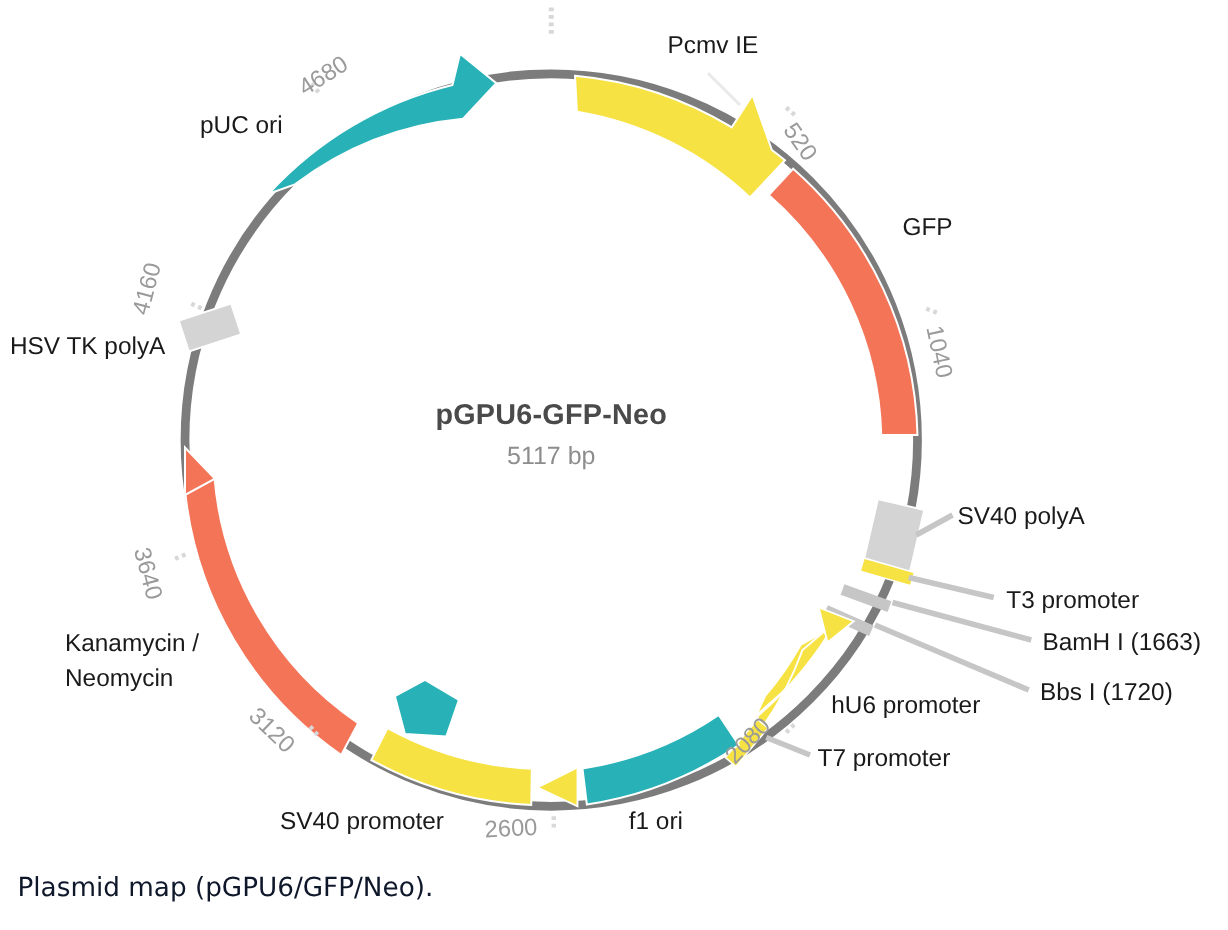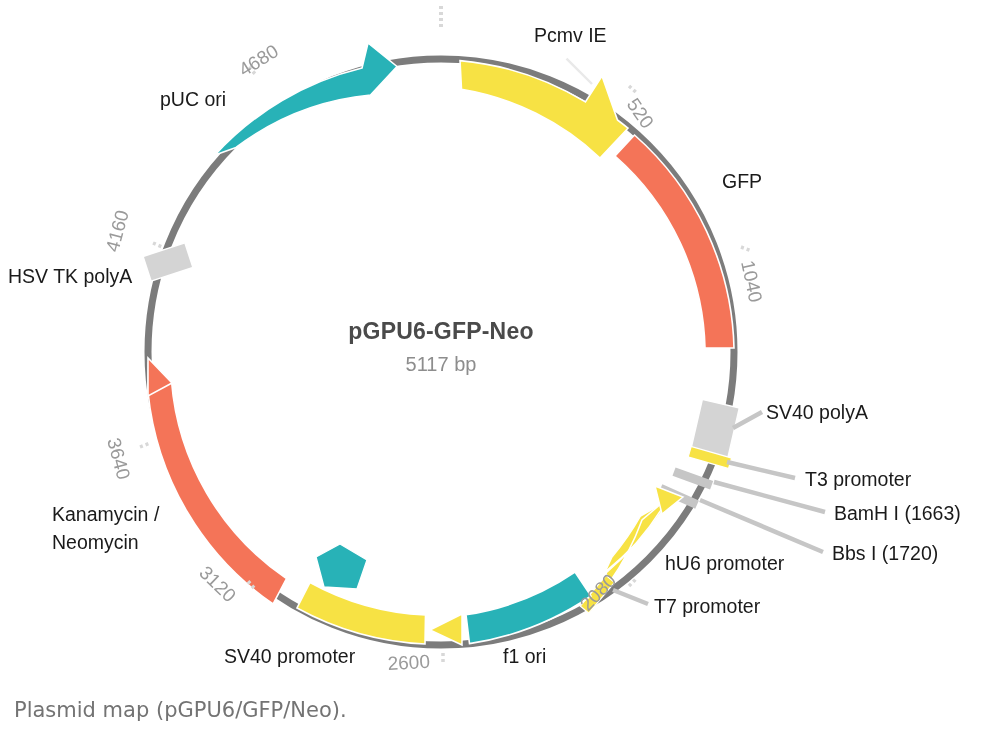--- a/index.html
+++ b/index.html
@@ -46,21 +46,21 @@
     font-size: 20px;
     fill: #8d8d8d;
   }
   .leader { stroke: #c6c6c6; stroke-width: 4.5; stroke-linecap: butt; }
   .caption {
     position: absolute;
     left: 14px;
     top: 698px;
     font-family: "DejaVu Sans", sans-serif;
     font-size: 21px;
-    color: #737373;
+    color: #0f172a;
     white-space: nowrap;
   }
 </style>
 </head>
 <body>
 
 <div id="plasmid-figure">
 
   <svg id="map-svg" viewBox="0 0 982 690">
 

